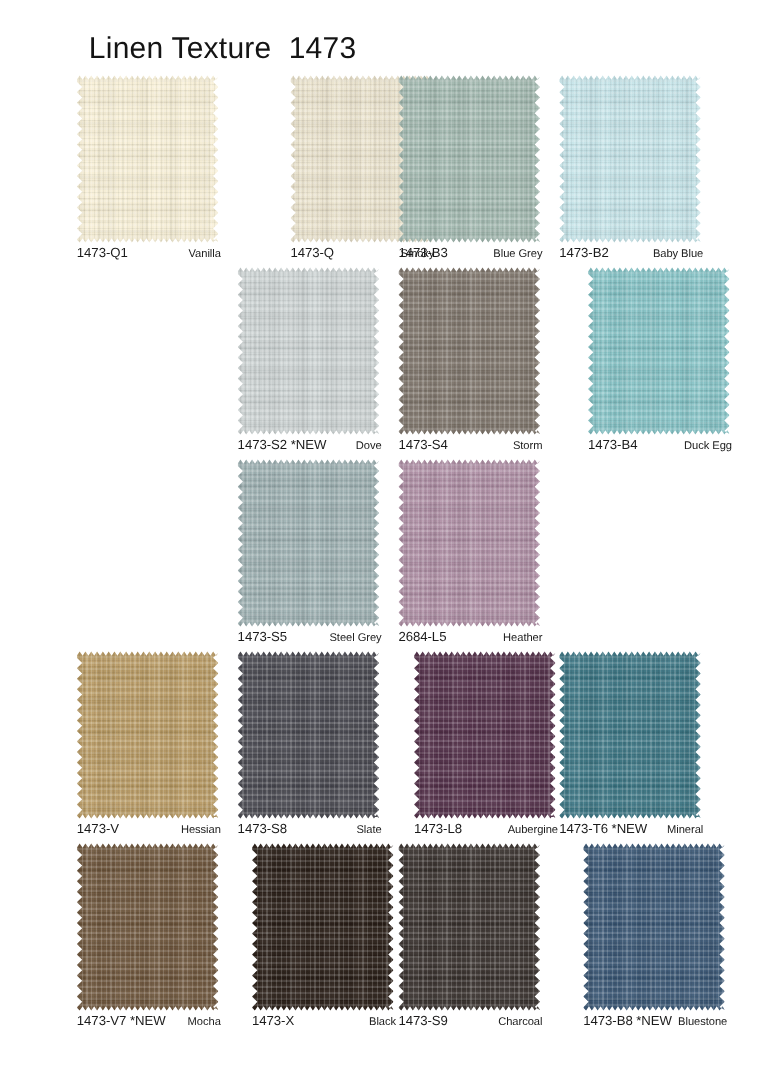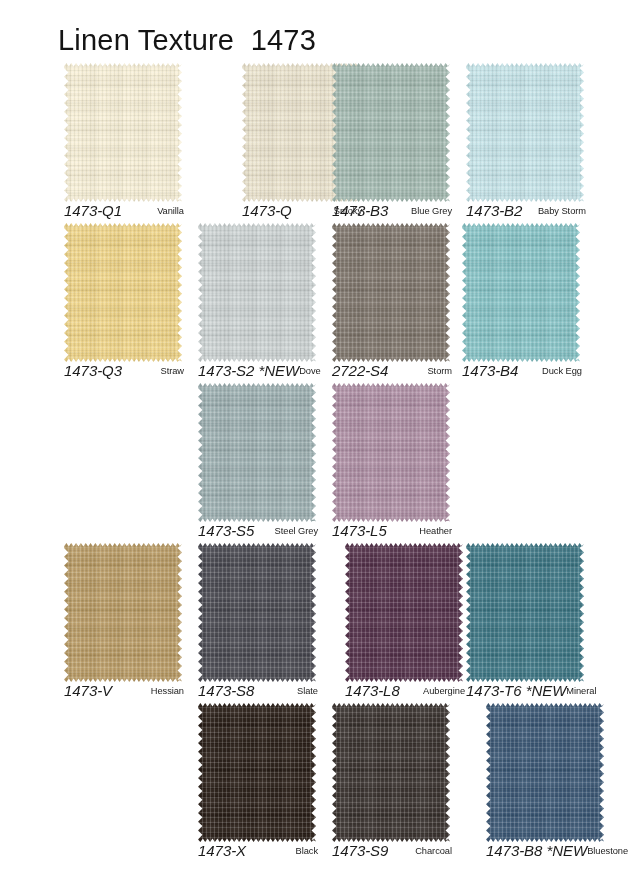--- a/index.html
+++ b/index.html
@@ -21,23 +21,23 @@
     position: absolute;
     left: 0; top: 0;
     width: 635px;
     height: 896px;
     background: #ffffff;
   }
 
   
   #title {
     position: absolute;
-    left: 58px;
+    left: 74px;
     top: 22px;
-    font-size: 29px;
+    font-size: 25px;
     font-weight: 400;
     letter-spacing: 0.2px;
     color: #141414;
     white-space: pre;
     line-height: 36px;
   }
 
   
   #grid {
     position: absolute;
@@ -180,25 +180,24 @@
     left: 2px;
     top: 142px;
     width: 120px;
     height: 16px;
     display: flex;
     align-items: flex-start;
     justify-content: space-between;
     white-space: nowrap;
   }
   .code {
-    font-size: 15px;
+    font-size: 11px;
     color: #1b1b1b;
     line-height: 14px;
     letter-spacing: -0.05px;
-    font-style: italic;
   }
   .cname {
     font-size: 9.3px;
     color: #1b1b1b;
     line-height: 14px;
     letter-spacing: -0.05px;
     text-align: center;
   }
 </style>
 </head>
@@ -248,152 +247,152 @@
         </div>
         <div class="cell" style="left: 464px;">
           <div class="swatch">
             <div class="swatch-body" style="background: rgb(197, 228, 233);">
               <div class="weave"></div>
               <div class="slub"></div>
             </div>
           </div>
           <div class="labels">
             <span class="code">1473-B2</span>
-            <span class="cname">Baby Storm</span>
+            <span class="cname">Baby Blue</span>
+          </div>
+        </div>
+      </div>
+      <div class="row">
+        <div class="cell" style="left: 196px;">
+          <div class="swatch">
+            <div class="swatch-body" style="background: rgb(204, 211, 211);">
+              <div class="weave"></div>
+              <div class="slub"></div>
+            </div>
+          </div>
+          <div class="labels">
+            <span class="code">1473-S2 *NEW</span>
+            <span class="cname">Dove</span>
+          </div>
+        </div>
+        <div class="cell" style="left: 330px;">
+          <div class="swatch">
+            <div class="swatch-body" style="background: rgb(125, 116, 106);">
+              <div class="weave"></div>
+              <div class="slub"></div>
+            </div>
+          </div>
+          <div class="labels">
+            <span class="code">1473-S4</span>
+            <span class="cname">Storm</span>
+          </div>
+        </div>
+        <div class="cell" style="left: 488px;">
+          <div class="swatch">
+            <div class="swatch-body" style="background: rgb(132, 194, 197);">
+              <div class="weave"></div>
+              <div class="slub"></div>
+            </div>
+          </div>
+          <div class="labels">
+            <span class="code">1473-B4</span>
+            <span class="cname">Duck Egg</span>
+          </div>
+        </div>
+      </div>
+      <div class="row">
+        <div class="cell" style="left: 196px;">
+          <div class="swatch">
+            <div class="swatch-body" style="background: rgb(156, 175, 177);">
+              <div class="weave"></div>
+              <div class="slub"></div>
+            </div>
+          </div>
+          <div class="labels">
+            <span class="code">1473-S5</span>
+            <span class="cname">Steel Grey</span>
+          </div>
+        </div>
+        <div class="cell" style="left: 330px;">
+          <div class="swatch">
+            <div class="swatch-body" style="background: rgb(173, 141, 163);">
+              <div class="weave"></div>
+              <div class="slub"></div>
+            </div>
+          </div>
+          <div class="labels">
+            <span class="code">2684-L5</span>
+            <span class="cname">Heather</span>
           </div>
         </div>
       </div>
       <div class="row">
         <div class="cell" style="left: 62px;">
           <div class="swatch">
-            <div class="swatch-body" style="background: rgb(239, 212, 134);">
-              <div class="weave"></div>
-              <div class="slub"></div>
-            </div>
-          </div>
-          <div class="labels">
-            <span class="code">1473-Q3</span>
-            <span class="cname">Straw</span>
+            <div class="swatch-body" style="background: rgb(184, 154, 99);">
+              <div class="weave"></div>
+              <div class="slub"></div>
+            </div>
+          </div>
+          <div class="labels">
+            <span class="code">1473-V</span>
+            <span class="cname">Hessian</span>
           </div>
         </div>
         <div class="cell" style="left: 196px;">
           <div class="swatch">
-            <div class="swatch-body" style="background: rgb(204, 211, 211);">
-              <div class="weave"></div>
-              <div class="slub"></div>
-            </div>
-          </div>
-          <div class="labels">
-            <span class="code">1473-S2 *NEW</span>
-            <span class="cname">Dove</span>
-          </div>
-        </div>
-        <div class="cell" style="left: 330px;">
-          <div class="swatch">
-            <div class="swatch-body" style="background: rgb(125, 116, 106);">
-              <div class="weave"></div>
-              <div class="slub"></div>
-            </div>
-          </div>
-          <div class="labels">
-            <span class="code">2722-S4</span>
-            <span class="cname">Storm</span>
-          </div>
-        </div>
-        <div class="cell" style="left: 460px;">
-          <div class="swatch">
-            <div class="swatch-body" style="background: rgb(132, 194, 197);">
-              <div class="weave"></div>
-              <div class="slub"></div>
-            </div>
-          </div>
-          <div class="labels">
-            <span class="code">1473-B4</span>
-            <span class="cname">Duck Egg</span>
-          </div>
-        </div>
-      </div>
-      <div class="row">
-        <div class="cell" style="left: 196px;">
-          <div class="swatch">
-            <div class="swatch-body" style="background: rgb(156, 175, 177);">
-              <div class="weave"></div>
-              <div class="slub"></div>
-            </div>
-          </div>
-          <div class="labels">
-            <span class="code">1473-S5</span>
-            <span class="cname">Steel Grey</span>
-          </div>
-        </div>
-        <div class="cell" style="left: 330px;">
-          <div class="swatch">
-            <div class="swatch-body" style="background: rgb(173, 141, 163);">
-              <div class="weave"></div>
-              <div class="slub"></div>
-            </div>
-          </div>
-          <div class="labels">
-            <span class="code">1473-L5</span>
-            <span class="cname">Heather</span>
+            <div class="swatch-body" style="background: rgb(72, 72, 80);">
+              <div class="weave"></div>
+              <div class="slub"></div>
+            </div>
+          </div>
+          <div class="labels">
+            <span class="code">1473-S8</span>
+            <span class="cname">Slate</span>
+          </div>
+        </div>
+        <div class="cell" style="left: 343px;">
+          <div class="swatch">
+            <div class="swatch-body" style="background: rgb(83, 48, 73);">
+              <div class="weave"></div>
+              <div class="slub"></div>
+            </div>
+          </div>
+          <div class="labels">
+            <span class="code">1473-L8</span>
+            <span class="cname">Aubergine</span>
+          </div>
+        </div>
+        <div class="cell" style="left: 464px;">
+          <div class="swatch">
+            <div class="swatch-body" style="background: rgb(59, 117, 131);">
+              <div class="weave"></div>
+              <div class="slub"></div>
+            </div>
+          </div>
+          <div class="labels">
+            <span class="code">1473-T6 *NEW</span>
+            <span class="cname">Mineral</span>
           </div>
         </div>
       </div>
       <div class="row">
         <div class="cell" style="left: 62px;">
           <div class="swatch">
-            <div class="swatch-body" style="background: rgb(184, 154, 99);">
-              <div class="weave"></div>
-              <div class="slub"></div>
-            </div>
-          </div>
-          <div class="labels">
-            <span class="code">1473-V</span>
-            <span class="cname">Hessian</span>
-          </div>
-        </div>
-        <div class="cell" style="left: 196px;">
-          <div class="swatch">
-            <div class="swatch-body" style="background: rgb(72, 72, 80);">
-              <div class="weave"></div>
-              <div class="slub"></div>
-            </div>
-          </div>
-          <div class="labels">
-            <span class="code">1473-S8</span>
-            <span class="cname">Slate</span>
-          </div>
-        </div>
-        <div class="cell" style="left: 343px;">
-          <div class="swatch">
-            <div class="swatch-body" style="background: rgb(83, 48, 73);">
-              <div class="weave"></div>
-              <div class="slub"></div>
-            </div>
-          </div>
-          <div class="labels">
-            <span class="code">1473-L8</span>
-            <span class="cname">Aubergine</span>
-          </div>
-        </div>
-        <div class="cell" style="left: 464px;">
-          <div class="swatch">
-            <div class="swatch-body" style="background: rgb(59, 117, 131);">
-              <div class="weave"></div>
-              <div class="slub"></div>
-            </div>
-          </div>
-          <div class="labels">
-            <span class="code">1473-T6 *NEW</span>
-            <span class="cname">Mineral</span>
-          </div>
-        </div>
-      </div>
-      <div class="row">
-        <div class="cell" style="left: 196px;">
+            <div class="swatch-body" style="background: rgb(109, 85, 59);">
+              <div class="weave"></div>
+              <div class="slub"></div>
+            </div>
+          </div>
+          <div class="labels">
+            <span class="code">1473-V7 *NEW</span>
+            <span class="cname">Mocha</span>
+          </div>
+        </div>
+        <div class="cell" style="left: 208px;">
           <div class="swatch">
             <div class="swatch-body" style="background: rgb(41, 30, 23);">
               <div class="weave"></div>
               <div class="slub"></div>
             </div>
           </div>
           <div class="labels">
             <span class="code">1473-X</span>
             <span class="cname">Black</span>
           </div>

